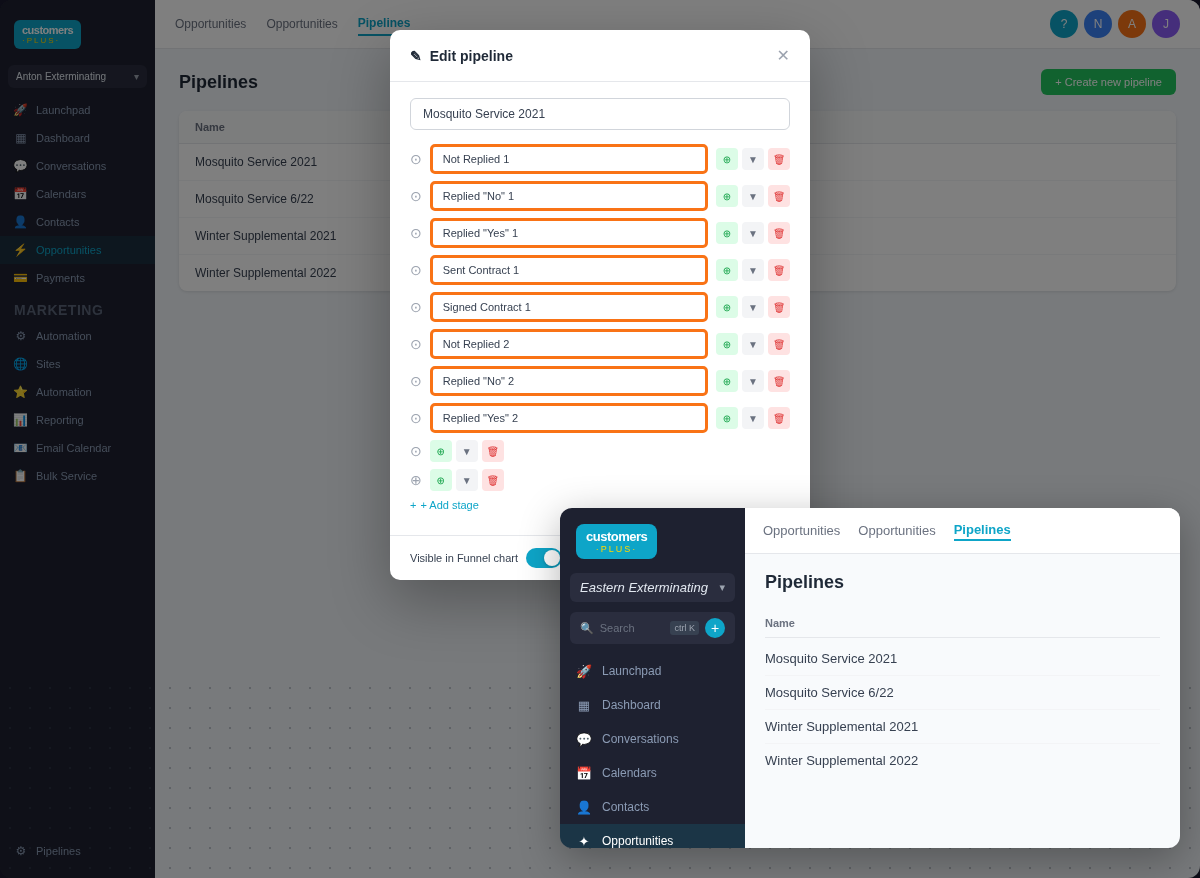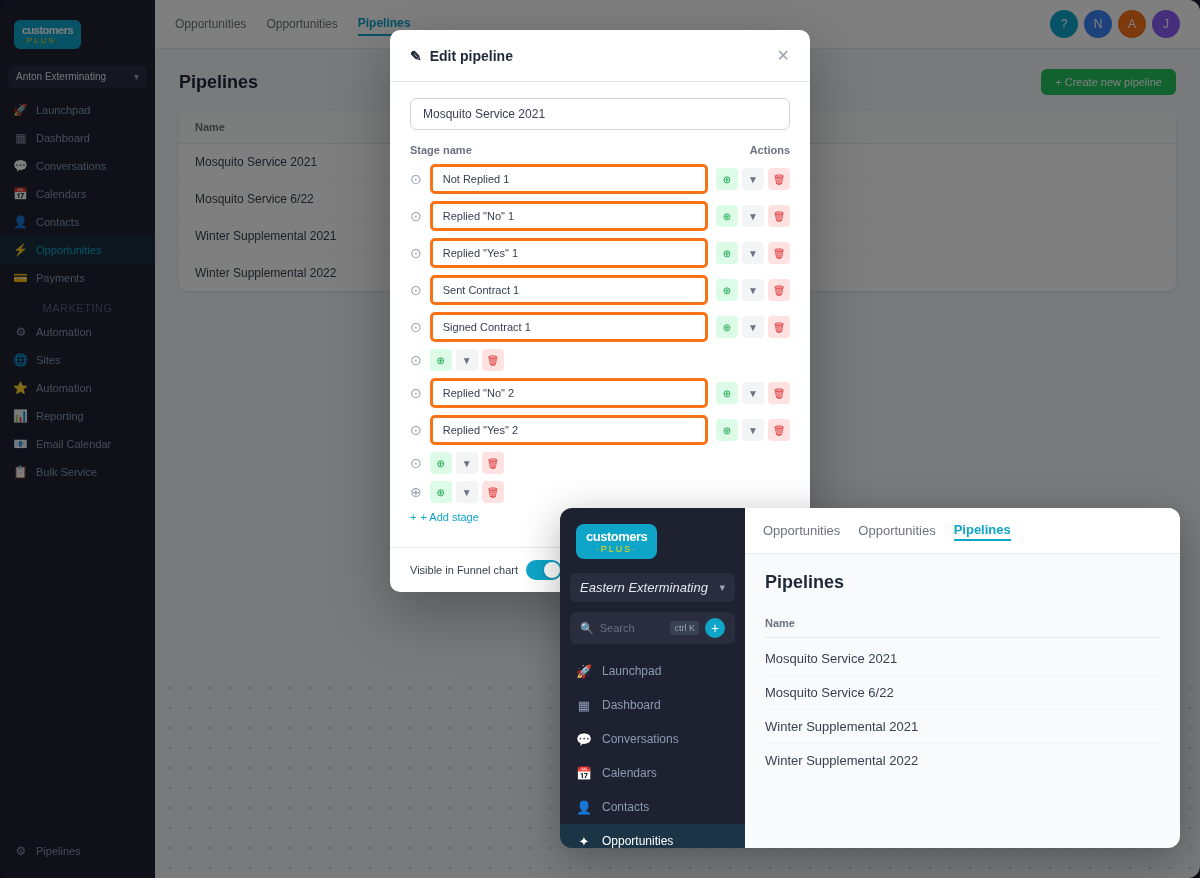--- a/index.html
+++ b/index.html
@@ -87,26 +87,25 @@
       width: 14px;
       height: 14px;
       display: flex;
       align-items: center;
       justify-content: center;
       font-size: 12px;
     }
 
     .sidebar-section {
       color: #5a6478;
-      font-size: 11px;
-      font-weight: 400;
+      font-size: 14px;
+      font-weight: 700;
       letter-spacing: 0.5px;
       padding: 10px 14px 4px;
       text-transform: uppercase;
-      text-align: center;
     }
 
     
     .main-content {
       flex: 1;
       background: #f0f4f8;
       display: flex;
       flex-direction: column;
     }
 
@@ -707,24 +706,20 @@
     <div class="modal-header">
       <div class="modal-title">
         <span>✎</span>
         <span>Edit pipeline</span>
       </div>
       <button class="modal-close">✕</button>
     </div>
     <div class="modal-body">
       <input class="modal-input" value="Mosquito Service 2021" style="">
 
-      <div class="stage-header">
-        <span class="stage-header-label">Stage name</span>
-        <span class="stage-header-label">Actions</span>
-      </div>
 
       
       <div class="stage-row">
         <span class="stage-row-icon">⊙</span>
         <input class="stage-input" value="Not Replied 1" style="">
         <div class="stage-actions">
           <button class="stage-action-btn btn-green">⊕</button>
           <button class="stage-action-btn btn-gray">▼</button>
           <button class="stage-action-btn btn-red">🗑</button>
         </div>
@@ -760,20 +755,21 @@
         <span class="stage-row-icon">⊙</span>
         <input class="stage-input" value="Signed Contract 1" style="">
         <div class="stage-actions">
           <button class="stage-action-btn btn-green">⊕</button>
           <button class="stage-action-btn btn-gray">▼</button>
           <button class="stage-action-btn btn-red">🗑</button>
         </div>
       </div>
       <div class="stage-row">
         <span class="stage-row-icon">⊙</span>
+        <input class="stage-input" value="Not Replied 2" style="">
         <div class="stage-actions">
           <button class="stage-action-btn btn-green">⊕</button>
           <button class="stage-action-btn btn-gray">▼</button>
           <button class="stage-action-btn btn-red">🗑</button>
         </div>
       </div>
       <div class="stage-row">
         <span class="stage-row-icon">⊙</span>
         <input class="stage-input" value="Replied &quot;No&quot; 2" style="">
         <div class="stage-actions">

